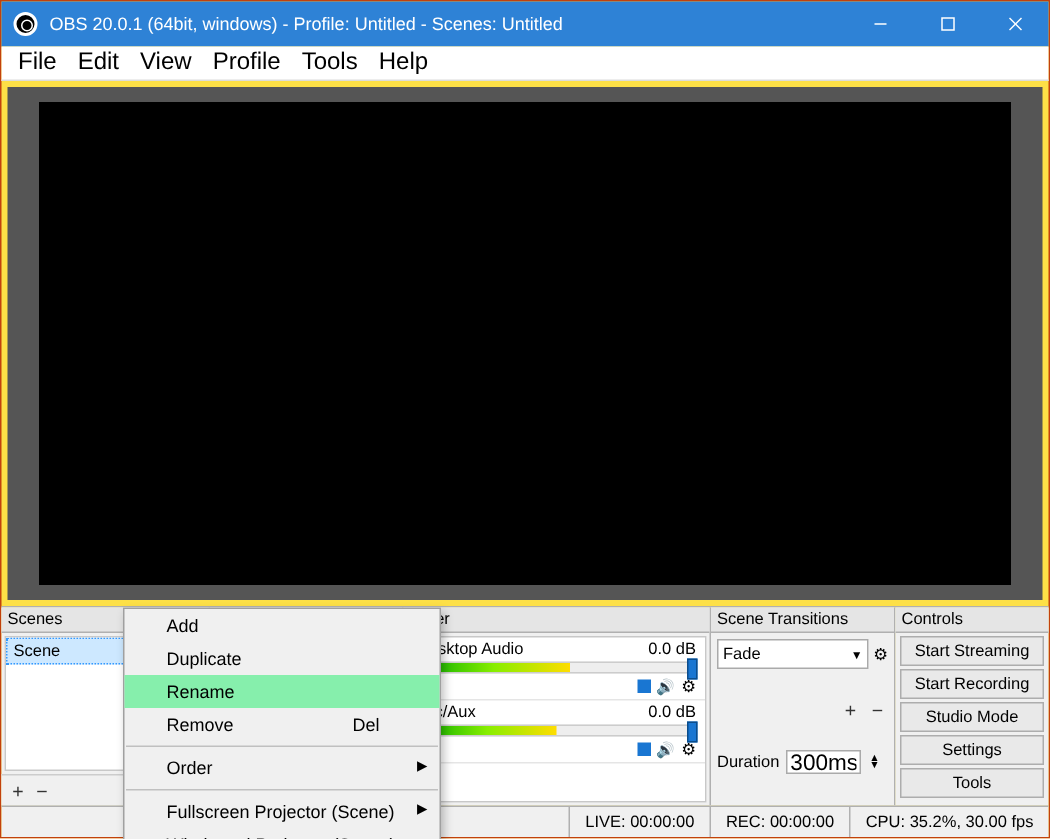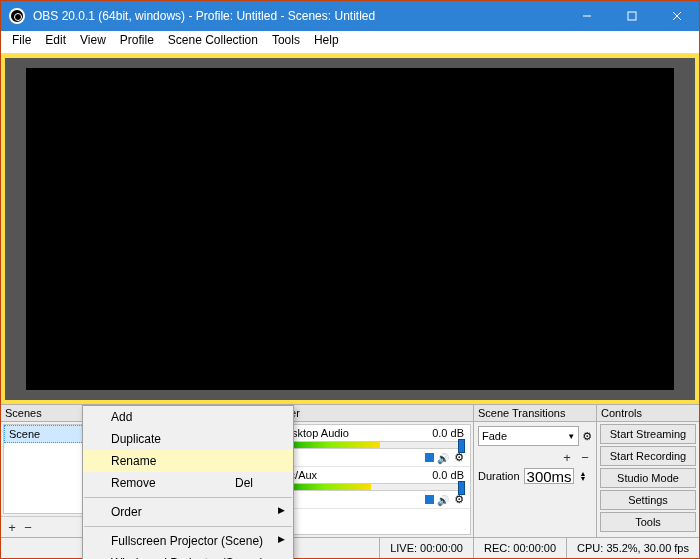--- a/index.html
+++ b/index.html
@@ -3,21 +3,21 @@
 <meta charset="utf-8">
 <style>
   html,body{margin:0;padding:0;font-family:"Segoe UI",Tahoma,sans-serif;font-size:11px;color:#000;background:#fff}
   .window{width:700px;height:559px;display:flex;flex-direction:column;border:1px solid #c2410c;box-sizing:border-box;background:#fde047}
   .titlebar{height:30px;background:#2e82d6;color:#fff;display:flex;align-items:center}
   .titlebar .app-icon{width:16px;height:16px;margin:0 8px;border-radius:50%;background:#000;border:2px solid #fff;box-sizing:border-box;position:relative}
   .titlebar .app-icon::after{content:"";position:absolute;top:3px;left:3px;width:6px;height:6px;border:1px solid #fff;border-radius:50%}
   .titlebar .title{flex:1;font-size:12px;white-space:nowrap;overflow:hidden}
   .win-btns{display:flex;height:100%}
   .win-btn{width:45px;display:flex;align-items:center;justify-content:center;font-size:12px;color:#fff}
-  .menubar{height:22px;background:#fff;display:flex;padding:0 4px;border-bottom:1px solid #dcdcdc;font-size:12px}
+  .menubar{height:22px;background:#fff;display:flex;padding:0 4px;border-bottom:1px solid #dcdcdc;font-size:16px}
   .menubar span{padding:2px 7px}
   .preview-area{flex:1;background:#555;display:flex;align-items:center;justify-content:center;margin:4px}
   .preview-canvas{width:94%;height:94%;background:#000}
   .panels{display:flex;height:132px;border-top:1px solid #b0b0b0}
   .panel{display:flex;flex-direction:column;border-right:1px solid #b0b0b0;background:#f0f0f0}
   .panel:last-child{border-right:none}
   .panel-header{background:#e5e5e5;border-bottom:1px solid #b0b0b0;padding:2px 4px;font-size:11px}
   .panel-body{flex:1;background:#fff;margin:2px;border:1px solid #c8c8c8;overflow:hidden;position:relative}
   .panel-footer{height:20px;display:flex;align-items:center;gap:2px;padding:0 4px;border-top:1px solid #ccc;background:#f0f0f0}
   .scenes{width:138px}
@@ -27,31 +27,31 @@
   .controls{width:102px}
   .scene-item{background:#cde8ff;border:1px dotted #3399ff;padding:2px 4px;font-size:11px}
   .icon-btn{width:14px;height:14px;display:inline-flex;align-items:center;justify-content:center;font-size:13px;line-height:1;color:#333}
   .mixer-row{padding:2px 6px;border-bottom:1px solid #e5e5e5}
   .mixer-top{display:flex;justify-content:space-between;font-size:11px}
   .mixer-bar{height:6px;background:#eee;margin:2px 0;position:relative;border:1px solid #ccc}
   .mixer-bar .fill{position:absolute;left:0;top:0;bottom:0;width:55%;background:linear-gradient(90deg,#0a0,#8e0,#fd0)}
   .mixer-bar .knob{position:absolute;right:-2px;top:-3px;width:5px;height:12px;background:#1976d2;border:1px solid #0b4d8c}
   .mixer-ctl{display:flex;justify-content:flex-end;align-items:center;gap:4px;font-size:11px}
   .sq{width:9px;height:9px;background:#1976d2}
-  .trans-body{padding:4px;display:flex;flex-direction:column;gap:4px;background:#f0f0f0}
+  .trans-body{padding:4px;display:flex;flex-direction:column;gap:20px;background:#f0f0f0}
   .combo{background:#fff;border:1px solid #aaa;padding:1px 3px;display:flex;justify-content:space-between;align-items:center;font-size:11px;height:16px}
   .dur-row{display:flex;align-items:center;gap:4px;font-size:11px}
   .dur-row input{width:44px;height:14px;font-size:15px;border:1px solid #aaa;padding:0 2px}
   .ctrl-btn{background:#e9e9e9;border:1px solid #adadad;font-size:11px;padding:3px 0;margin:1px 3px;text-align:center}
   .statusbar{height:20px;border-top:1px solid #b0b0b0;background:#f0f0f0;display:flex;align-items:center;justify-content:flex-end;font-size:11px}
   .status-cell{border-left:1px solid #b0b0b0;padding:0 10px;height:100%;display:flex;align-items:center}
   
   .ctxmenu{position:absolute;left:82px;top:405px;width:210px;background:#f0f0f0;border:1px solid #a0a0a0;box-shadow:2px 3px 6px rgba(0,0,0,.25);z-index:50;font-size:12px}
   .ctxitem{padding:4px 24px 4px 28px;position:relative;white-space:nowrap}
-  .ctxitem.hover{background:#fef9c3}
+  .ctxitem.hover{background:#86efac}
   .ctxitem .shortcut{position:absolute;right:40px}
   .ctxitem .sub{position:absolute;right:8px;font-size:9px}
   .ctxsep{height:1px;background:#c0c0c0;margin:3px 1px}
   .chev{font-size:8px}
   .gear::before{content:"⚙";font-size:11px}
   .spk::before{content:"🔊";font-size:10px}
   .updn{display:inline-flex;flex-direction:column;line-height:5px;font-size:7px;margin-left:2px}
 </style>
 </head>
 <body>
@@ -79,21 +79,20 @@
           </svg>
       </div>
     </div>
   </div>
 
   <div class="menubar">
     <span>File</span>
     <span>Edit</span>
     <span>View</span>
     <span>Profile</span>
-    <span>Scene Collection</span>
     <span>Tools</span>
     <span>Help</span>
   </div>
 
   <div class="preview-area">
     <div class="preview-canvas"></div>
   </div>
 
   <div class="panels">
 

